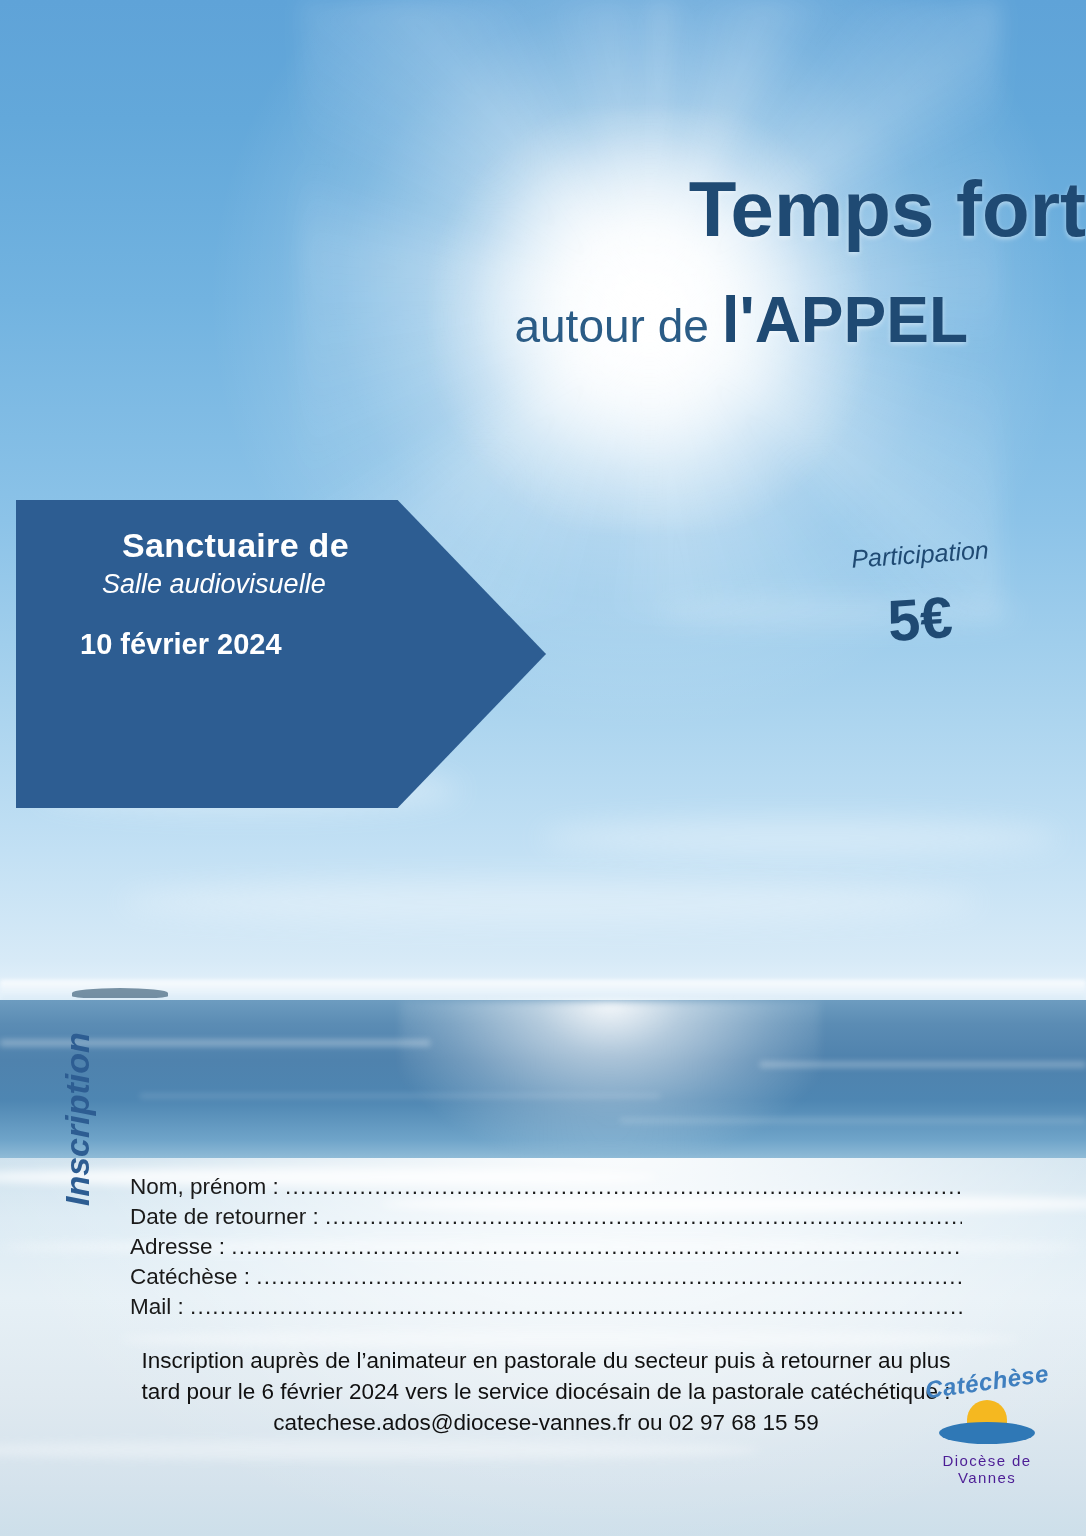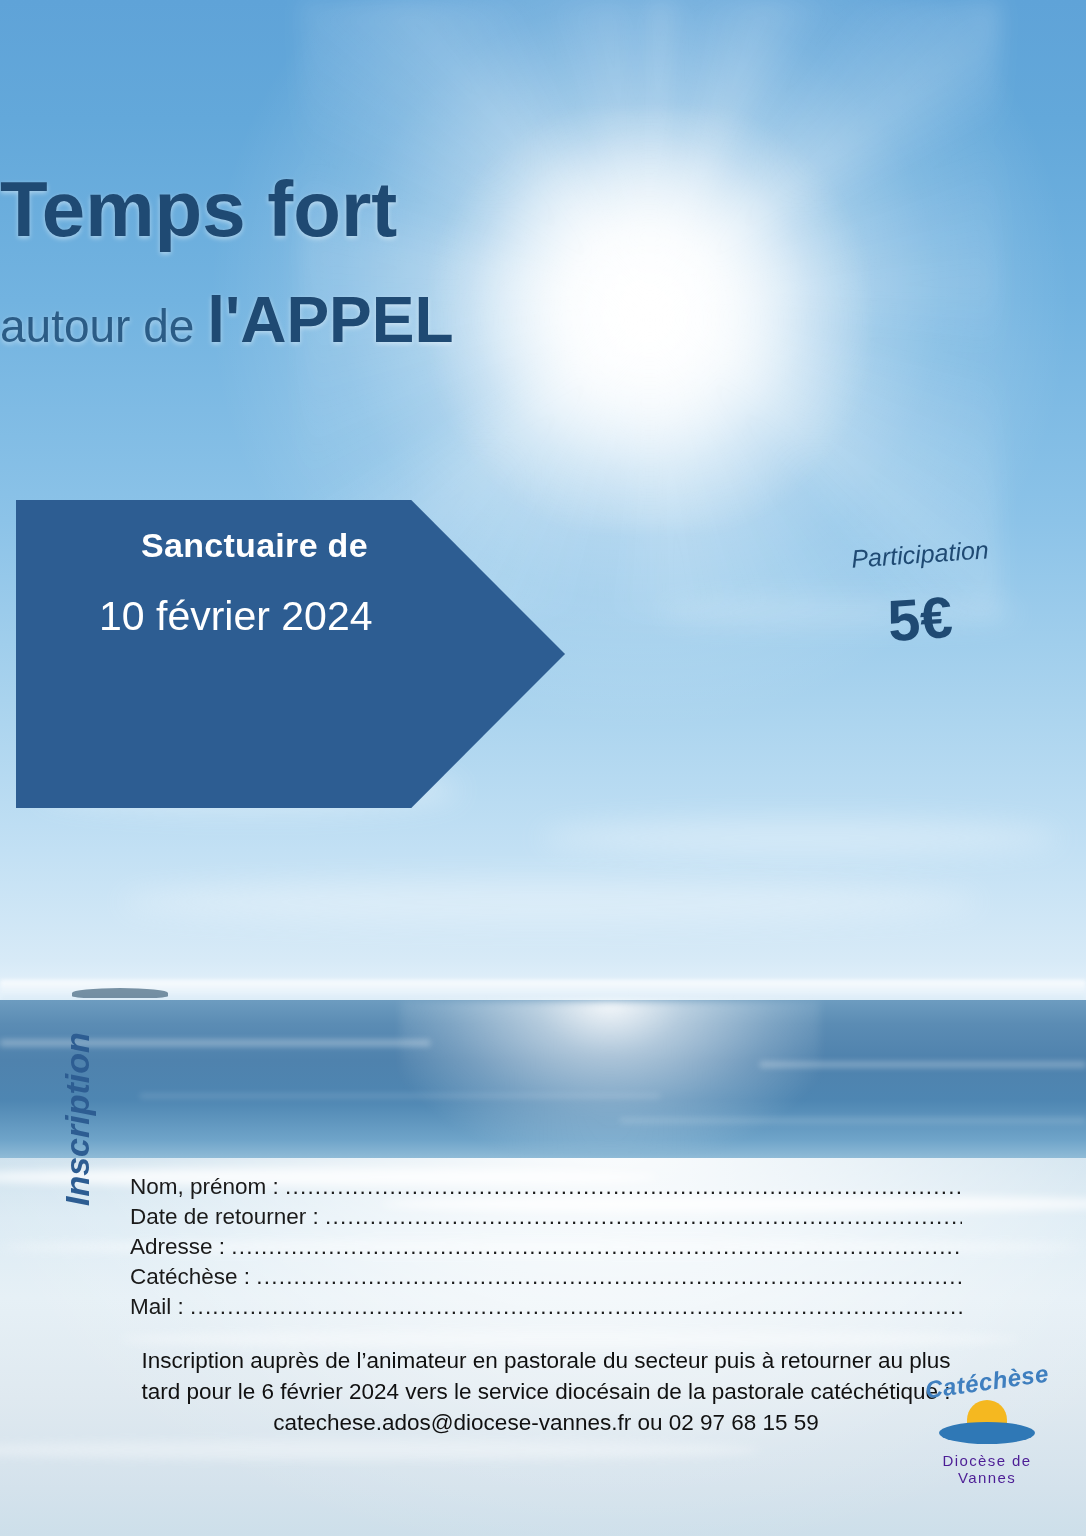--- a/index.html
+++ b/index.html
@@ -157,32 +157,32 @@
     color: #ffffff;
     font-size: 41px;
     font-weight: bold;
     letter-spacing: .5px;
     text-shadow: 0 1px 3px rgba(40,80,120,.35);
   }
   .title-main {
     position: absolute;
     left: 0; top: 170px;
     width: 1086px;
-    text-align: left;
+    text-align: right;
     color: #1f4a73;
     font-size: 78px;
     font-weight: bold;
     line-height: 1.0;
     text-shadow: 0 2px 5px rgba(255,255,255,.45);
   }
   .title-sub {
     position: absolute;
     left: 0; top: 288px;
     width: 968px;
-    text-align: left;
+    text-align: right;
     color: #2b5c86;
     font-size: 46px;
     line-height: 1.0;
     text-shadow: 0 2px 5px rgba(255,255,255,.45);
   }
   .title-sub .strong {
     font-size: 64px;
     font-weight: bold;
     color: #1f4a73;
     vertical-align: baseline;
@@ -190,21 +190,20 @@
 
   
   .banner {
     position: absolute;
     left: 16px; top: 500px;
     width: 530px; height: 308px;
     background: #2d5d92;
     color: #ffffff;
     clip-path: polygon(0 0, 72% 0, 100% 50%, 72% 100%, 0 100%);
     box-shadow: 0 2px 6px rgba(20,50,80,.25);
-    padding-left: 19px;
   }
   .banner-inner {
     padding: 26px 0 0 106px;
     width: 330px;
   }
   .banner .line1 {
     font-size: 34px;
     font-weight: bold;
     letter-spacing: .3px;
   }
@@ -215,22 +214,22 @@
     margin-left: -24px;
     white-space: nowrap;
   }
   .banner .line3 {
     font-size: 27px;
     font-style: italic;
     margin-top: 4px;
     margin-left: -20px;
   }
   .banner .line4 {
-    font-size: 41px;
-    font-weight: normal;
+    font-size: 29px;
+    font-weight: bold;
     margin-top: 28px;
     margin-left: -42px;
     white-space: nowrap;
   }
   .banner .line5 {
     font-size: 32px;
     font-weight: bold;
     font-style: italic;
     color: #ffe600;
     margin-top: 10px;
@@ -371,20 +370,21 @@
   <div class="wave-line wl5"></div>
 
   <div class="title-main">Temps fort</div>
   <div class="title-sub">
     <span>autour de </span><span class="strong">l'APPEL</span>
   </div>
 
   <div class="banner">
     <div class="banner-inner">
       <div class="line1">Sanctuaire de</div>
+      <div class="line3">Salle audiovisuelle</div>
       <div class="line4">10 février  2024</div>
     </div>
   </div>
 
   <div class="participation">
     <div class="pl">Participation</div>
     <div class="pv">5€</div>
   </div>
 
   <div class="inscription-label">Inscription</div>

